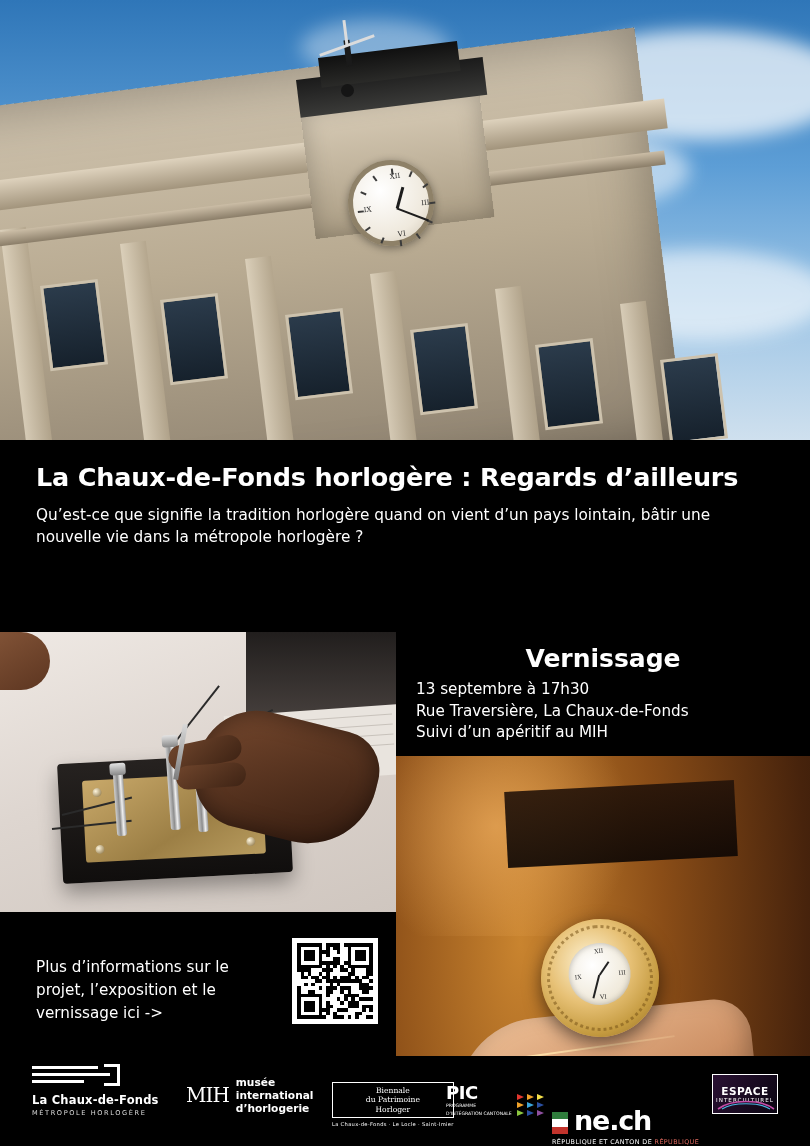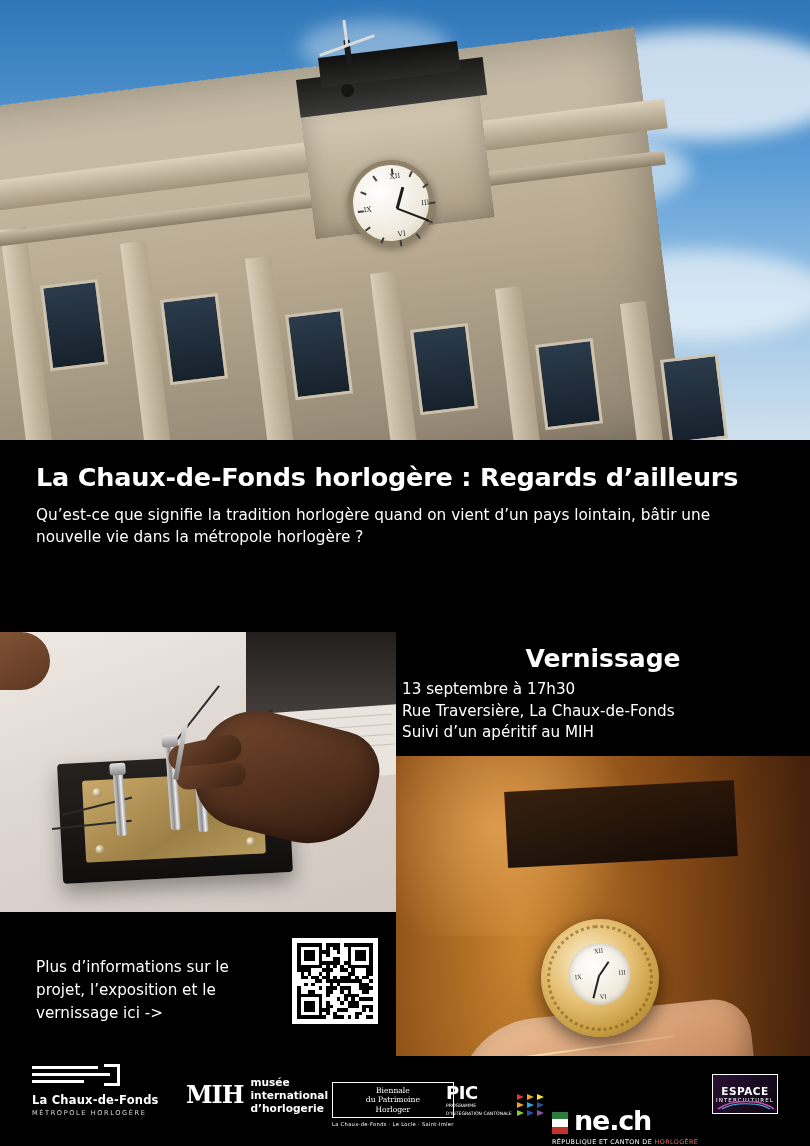--- a/index.html
+++ b/index.html
@@ -307,21 +307,21 @@
     background: #000;
     color: #fff;
   }
   .vern-title {
     text-align: center;
     font-size: 25px;
     font-weight: bold;
     padding-top: 12px;
   }
   .vern-lines {
-    padding-left: 6px;
+    padding-left: 20px;
     margin-top: 6px;
     font-size: 15.2px;
     line-height: 1.43;
   }
   
   .photo-movement {
     position: absolute;
     left: 396px; top: 124px;
     width: 414px; height: 932px;
     height: 932px;
@@ -453,21 +453,21 @@
   .cdf-lines i:nth-child(2){ top: 9px;  width: 78px; }
   .cdf-lines i:nth-child(3){ top: 16px; width: 52px; }
   .cdf-lines b {
     position: absolute; right: 0; top: 0; width: 16px; height: 22px;
     border: 3px solid #fff; border-left: none;
   }
   .cdf-name { font-size: 11.5px; font-weight: bold; margin-top: 3px; letter-spacing:.2px;}
   .cdf-sub  { font-size: 6.6px; letter-spacing: 1.6px; margin-top: 2px; color:#ddd;}
 
   .logo-mih { left: 186px; top: 1076px; display:flex; align-items:center; gap:7px;}
-  .mih-mark { font-family: "DejaVu Serif", serif; font-size: 24px; line-height:1; letter-spacing:-1px;font-weight:bold; }
+  .mih-mark { font-family: "DejaVu Serif", serif; font-size: 20px; line-height:1; letter-spacing:-1px; }
   .mih-txt { font-size: 10.6px; font-weight: bold; line-height: 1.22; }
 
   .logo-biennale { left: 332px; top: 1082px; text-align:center; }
   .bien-box { border: 1.5px solid #fff; padding: 3px 8px; font-size: 7.6px; line-height:1.25; font-family:"DejaVu Serif",serif;}
   .bien-sub { font-size: 5.2px; margin-top: 3px; letter-spacing:.3px;}
 
   .logo-pic { left: 446px; top: 1082px; display:flex; align-items:flex-end; gap:5px;justify-content:flex-end;}
   .pic-word { font-size: 18px; font-weight: bold; letter-spacing:-.5px; }
   .pic-sub { font-size: 4.6px; line-height:1.3; margin-bottom:2px; }
   .pic-tri { display:grid; grid-template-columns:repeat(3,9px); grid-template-rows:repeat(3,7px); gap:1px; margin-bottom:2px;}
@@ -1134,21 +1134,21 @@
 
   <div class="logo logo-ne">
     <div class="ne-top">
       <div class="ne-flag">
           <i></i>
           <i></i>
           <i></i>
         </div>
       <div class="ne-word">ne.ch</div>
     </div>
-    <div class="ne-sub"><span>RÉPUBLIQUE ET CANTON DE </span><em>HORLOGÈRE</em></div>
+    <div class="ne-sub"><span>RÉPUBLIQUE ET CANTON DE </span><em>RÉPUBLIQUE</em></div>
   </div>
 
   <div class="logo logo-espace">
     <div class="esp-badge">
       <div>
         <div class="esp-t">ESPACE</div>
         <div class="esp-t2">INTERCULTUREL</div>
       </div>
       <svg class="esp-arc" viewBox="0 0 58 12">
         <path d="M1 11 C 14 1, 44 1, 57 11" fill="none" stroke="#c44ea8" stroke-width="1.6"></path>

